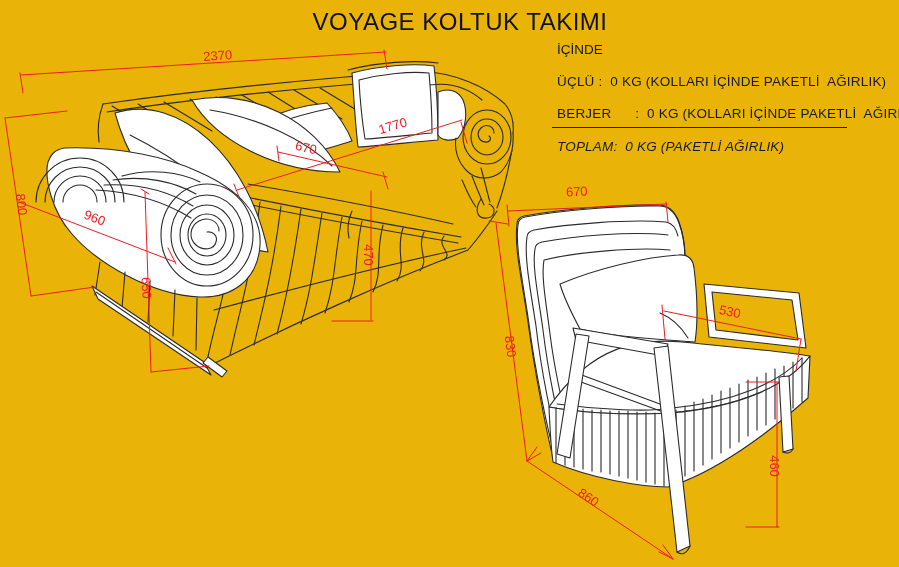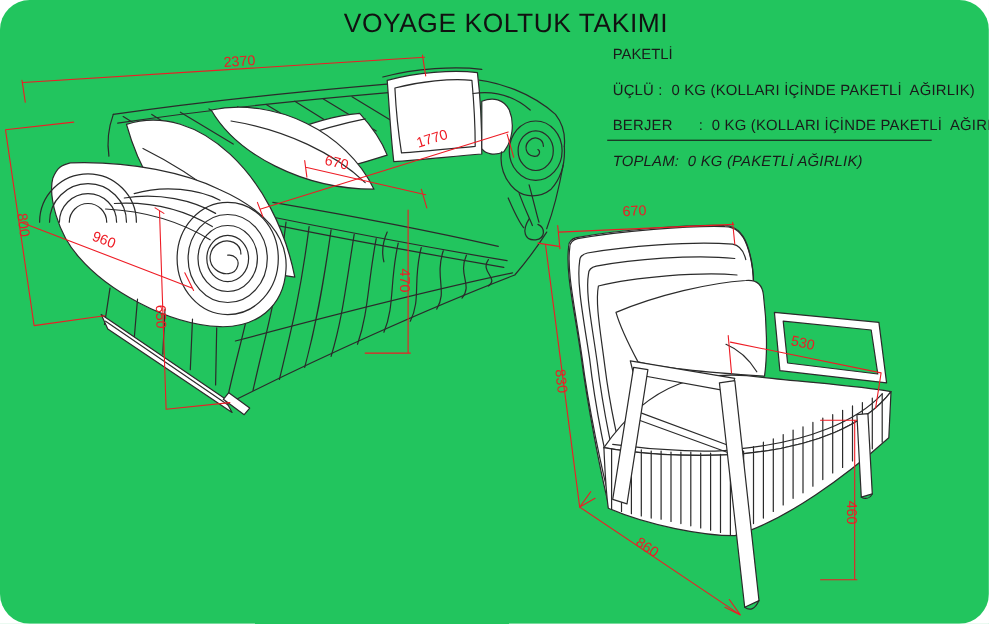--- a/index.html
+++ b/index.html
@@ -1,17 +1,17 @@
 <!DOCTYPE html>
 <html><head>
 <meta charset="utf-8">
 <style>
   html,body{margin:0;padding:0;background:#ffffff;}
-  .stage{position:relative;width:899px;height:567px;background:#22c55e;overflow:hidden;
-         font-family:"Liberation Sans",sans-serif;border-radius:27px;}
+  .stage{position:relative;width:899px;height:567px;background:#eab308;overflow:hidden;
+         font-family:"Liberation Sans",sans-serif;}
   .title{position:absolute;left:250px;top:8px;width:420px;text-align:center;
          font-size:24px;color:#111;letter-spacing:.5px;white-space:pre;}
   .weights{position:absolute;left:552px;top:0;width:347px;color:#1a1a1a;}
   .w-head{position:absolute;left:5px;top:42px;font-size:13.5px;white-space:pre;}
   .w-line{position:absolute;left:5px;font-size:13.5px;white-space:pre;letter-spacing:.2px;}
   .w1{top:74px;} .w2{top:106px;} .w3{top:139px;font-style:italic;}
   .w-divider{position:absolute;left:0;top:127px;width:295px;border-top:1.4px solid #1a1a1a;}
   svg{position:absolute;left:0;top:0;}
   .blk{stroke:#2b2b2b;stroke-width:1.1;fill:none;stroke-linecap:round;stroke-linejoin:round;}
   .blkf{stroke:#2b2b2b;stroke-width:1.1;fill:#ffffff;stroke-linejoin:round;}
@@ -19,21 +19,21 @@
   .redtxt{fill:#ee1c25;stroke:none;font-family:"Liberation Sans",sans-serif;font-size:13px;}
 </style>
 </head>
 <body>
 
 <div class="stage">
 
   <div class="title">VOYAGE KOLTUK TAKIMI</div>
 
   <div class="weights">
-    <div class="w-head">PAKETLİ</div>
+    <div class="w-head">İÇİNDE</div>
     <div class="w-line w1">ÜÇLÜ :  0 KG (KOLLARI İÇİNDE PAKETLİ  AĞIRLIK)</div>
     <div class="w-line w2">BERJER      :  0 KG (KOLLARI İÇİNDE PAKETLİ  AĞIRLIK)</div>
     <div class="w-divider"></div>
     <div class="w-line w3">TOPLAM:  0 KG (PAKETLİ AĞIRLIK)</div>
   </div>
 
   <svg width="899" height="567" viewBox="0 0 899 567">
 
     <g>
 

